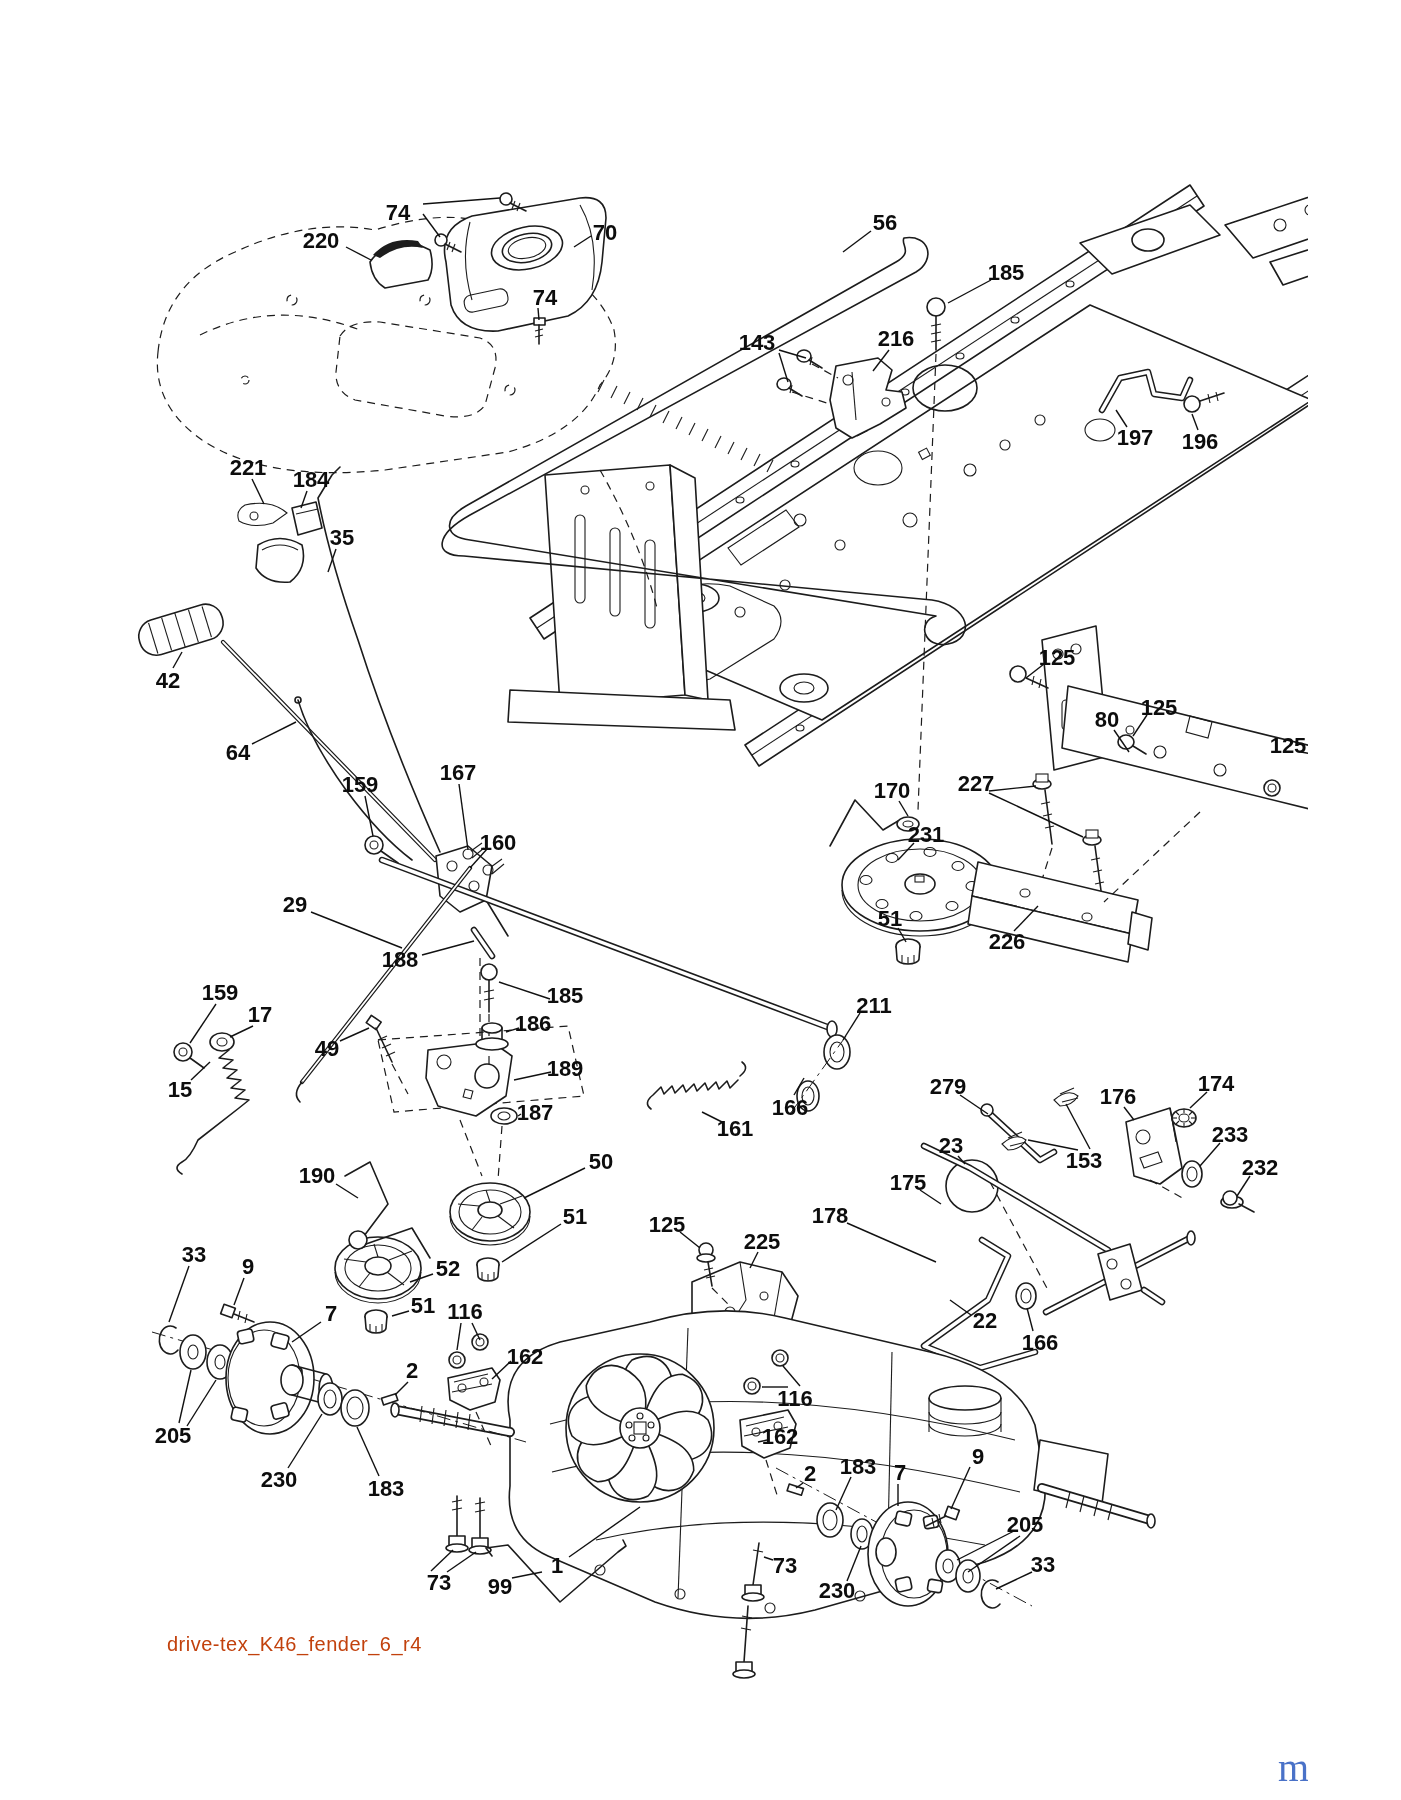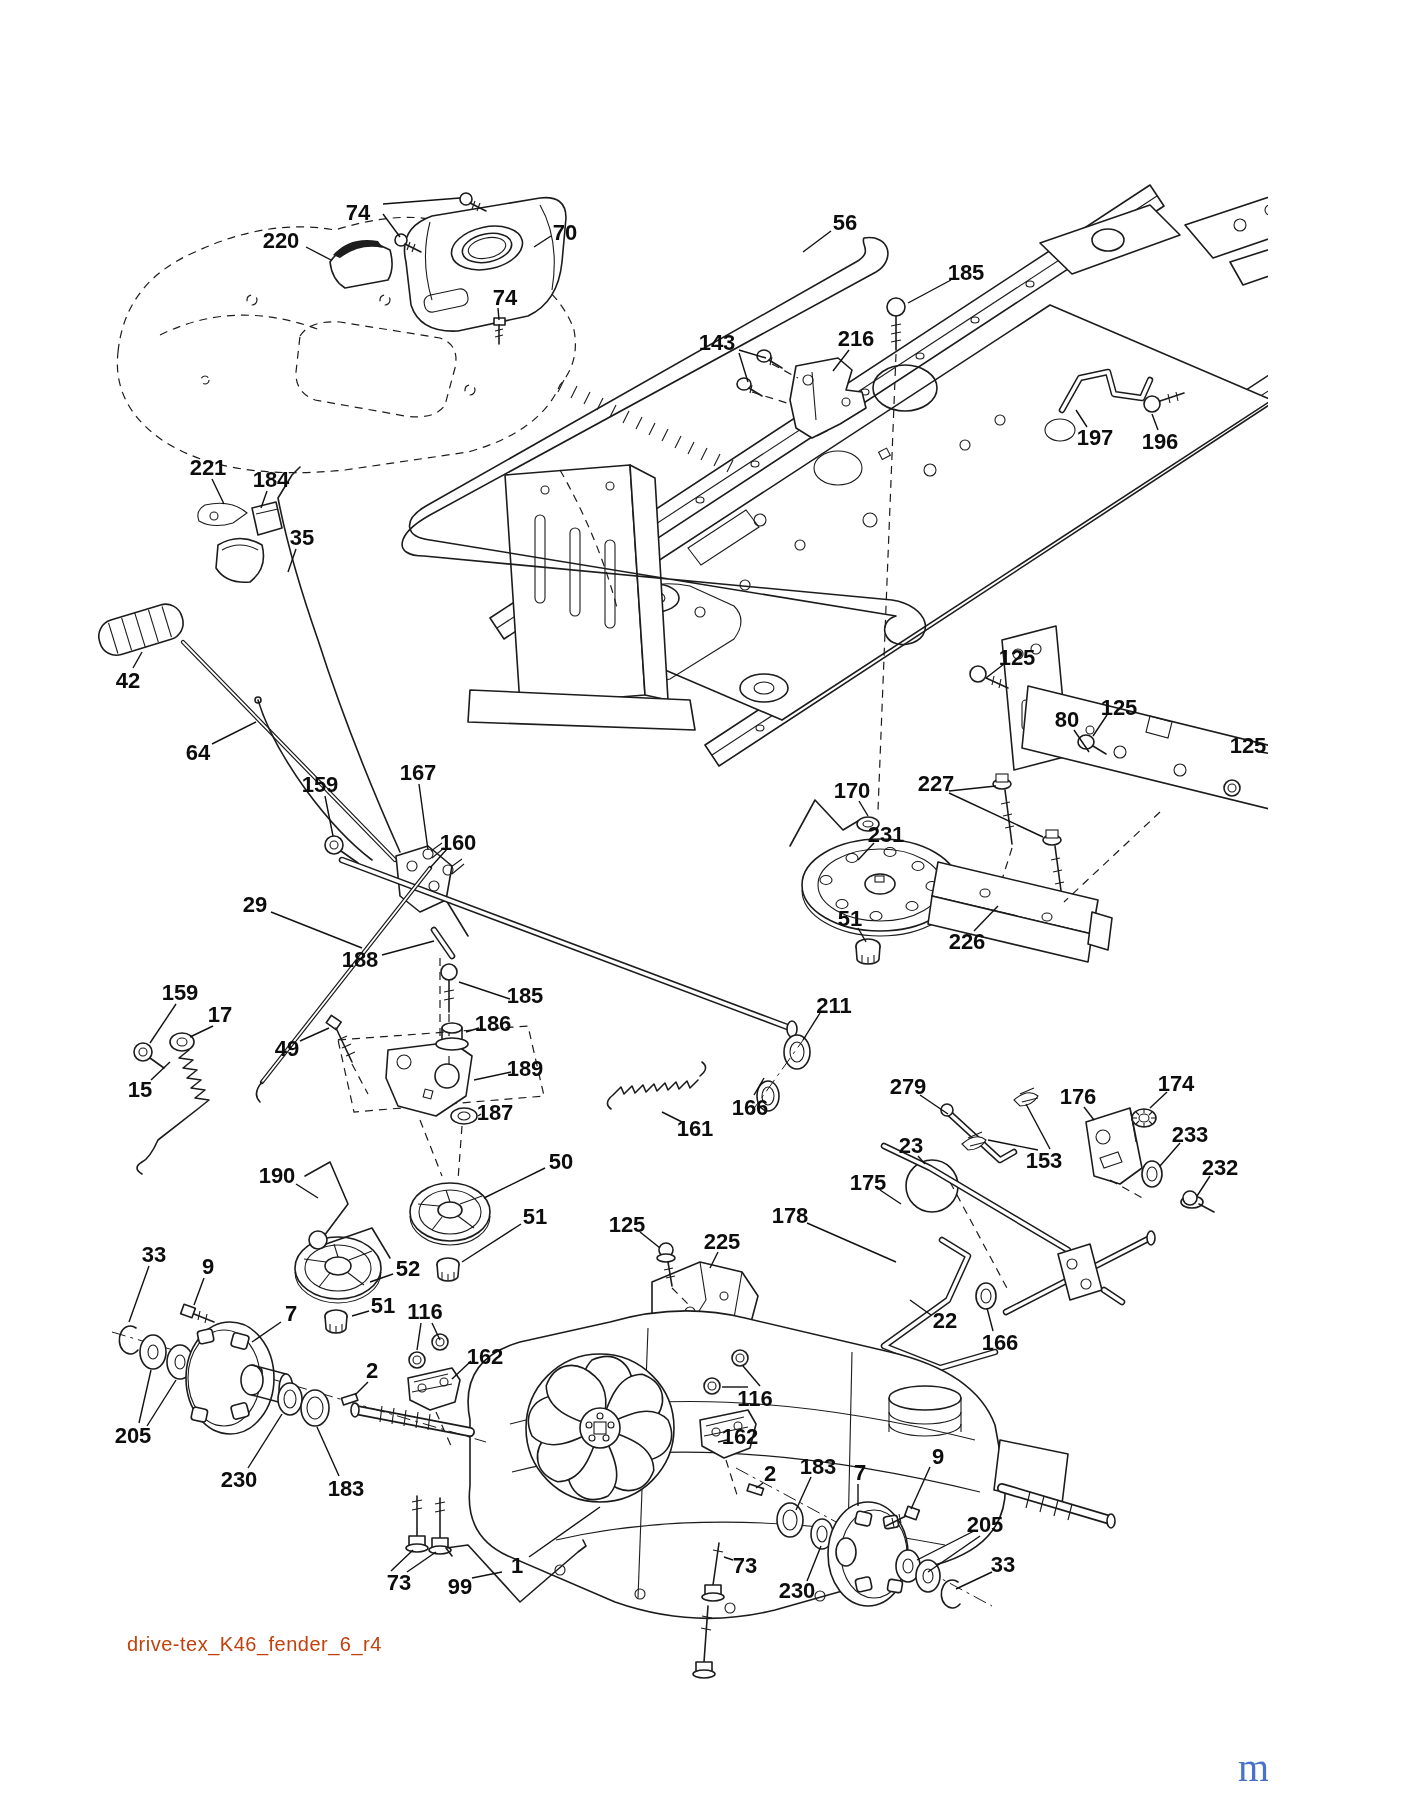--- a/index.html
+++ b/index.html
@@ -1,17 +1,17 @@
 <!DOCTYPE html>
 <html><head>
 <meta charset="utf-8">
 <style>
   html,body{margin:0;padding:0;background:#fff;}
   .canvas{position:relative;width:1268px;height:1800px;background:#ffffff;overflow:hidden;
-          font-family:"Liberation Sans",sans-serif;}
+          font-family:"Liberation Sans",sans-serif;margin-left:40px;}
   .art{position:absolute;left:0;top:0;}
   
   .ln{stroke:#1c1c1c;stroke-width:1.6;fill:none;stroke-linecap:round;stroke-linejoin:round;}
   .lnf{stroke:#1c1c1c;stroke-width:1.6;fill:#ffffff;stroke-linejoin:round;}
   .thin{stroke:#1c1c1c;stroke-width:1.1;fill:none;}
   .thinf{stroke:#1c1c1c;stroke-width:1.1;fill:#ffffff;}
   .dash{stroke:#1c1c1c;stroke-width:1.2;fill:none;stroke-dasharray:8 6;}
   .dashdot{stroke:#1c1c1c;stroke-width:1;fill:none;stroke-dasharray:14 5 3 5;}
   .o9{stroke:#1c1c1c;stroke-width:10;fill:none;stroke-linecap:round;stroke-linejoin:round;}
   .i9{stroke:#fff;stroke-width:6.5;fill:none;stroke-linecap:round;stroke-linejoin:round;}

